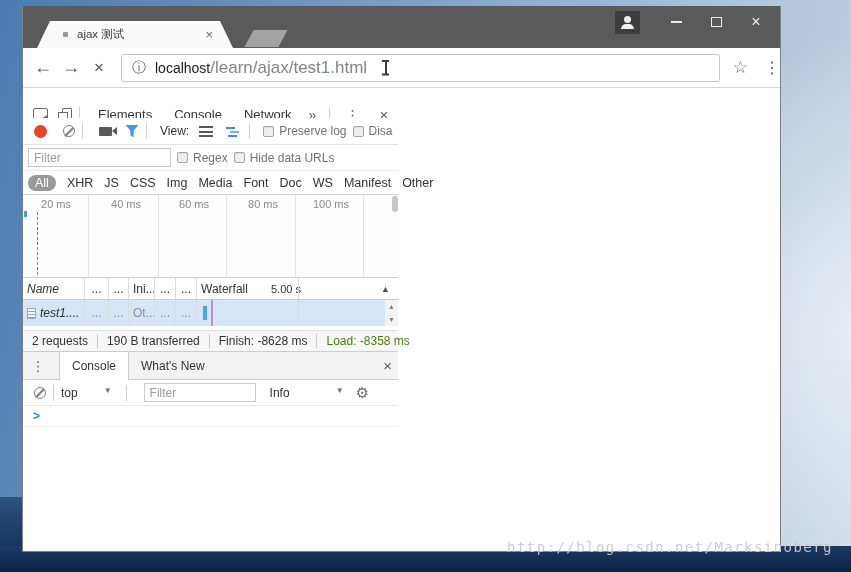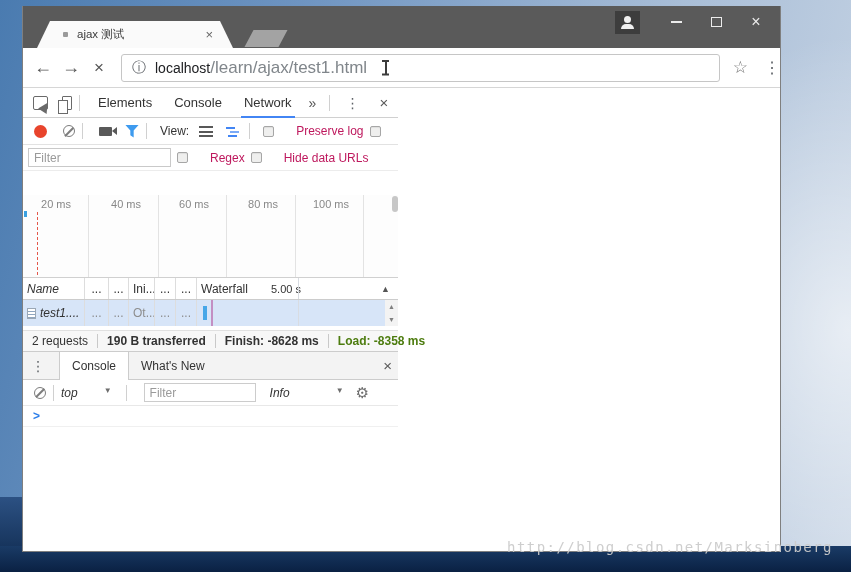--- a/index.html
+++ b/index.html
@@ -60,21 +60,21 @@
   .page { width:383px; border-right:1px solid #ababab; position:relative; background:#fff; }
   .test-btn { position:absolute; left:16px; top:13px; font-size:13px; color:#111;
     background:linear-gradient(#f6f6f6,#e2e2e2); border:1px solid #8d8d8d; border-radius:2px;
     padding:2px 7px 3px; }
 
   
   .devtools { position:relative; width:375px; height:463px; background:#fff; font-size:12px; color:#333; }
   .dt-row { position:absolute; left:0; width:375px; display:flex; align-items:center; background:#fff; }
   .vdiv { width:1px; height:16px; background:#d0d0d0; margin:0 7px; flex:none; }
 
-  .dt-tabs { top:0; height:30px; border-bottom:1px solid #d0d0d0; }
+  .dt-tabs { top:12px; height:30px; border-bottom:1px solid #d0d0d0; }
   .insp-ic { position:relative; width:15px; height:14px; border:1px solid #6a6a6a; border-radius:2px; margin-left:10px; }
   .insp-ic::after { content:""; position:absolute; right:-3px; bottom:-3px; width:0; height:0;
     border-left:5px solid transparent; border-right:5px solid transparent; border-bottom:10px solid #6a6a6a;
     transform:rotate(32deg); }
   .dev-ic { position:relative; width:10px; height:14px; border:1px solid #6a6a6a; border-radius:1px; margin-left:14px; }
   .dev-ic::before { content:""; position:absolute; left:-5px; top:3px; width:8px; height:12px;
     background:#fff; border:1px solid #6a6a6a; }
   .dt-tab { padding:0 11px; font-size:13px; color:#333; height:30px; line-height:30px; position:relative; }
   .dt-tab.active::after { content:""; position:absolute; left:8px; right:8px; bottom:0; height:2px; background:#4285f4; }
   .more-tabs { font-size:14px; color:#555; padding:0 6px; }
@@ -95,21 +95,21 @@
     clip-path:polygon(0 0,100% 0,62% 46%,62% 100%,38% 82%,38% 46%); }
   .view-label { margin-left:6px; color:#333; }
   .list-ic { position:relative; width:14px; height:11px; margin-left:10px; flex:none;
     background:linear-gradient(#585858 2px, transparent 2px, transparent 4.5px, #585858 4.5px, #585858 6.5px,
      transparent 6.5px, transparent 9px, #585858 9px) ; }
   .wf-ic { position:relative; width:16px; height:11px; margin-left:13px; flex:none; }
   .wf-ic::before { content:""; position:absolute; left:0; top:1px; width:9px; height:2.5px; background:#4285f4;
     box-shadow:4px 4px 0 #7baaf7, 2px 8px 0 #4285f4; }
   .cb { width:11px; height:11px; border:1px solid #a6a6a6; background:#efefee; border-radius:2px;
     margin:0 5px 0 6px; flex:none; box-shadow:inset 0 1px 1px rgba(0,0,0,.07); }
-  .cb-label { color:#be185d; white-space:nowrap;margin-left:17px; }
+  .cb-label { color:#737373; white-space:nowrap; }
   .clip { overflow:hidden; }
 
   .filter-bar { top:57px; height:26px; border-bottom:1px solid #ececec; }
   .filter-input { width:143px; height:19px; border:1px solid #c9c9c9; margin-left:5px; padding:0 5px;
     font-size:12px; font-family:"Liberation Sans",sans-serif; color:#333; }
   .filter-input::placeholder { color:#9a9a9a; }
 
   .types-bar { top:83px; height:24px; border-bottom:1px solid #d0d0d0; font-size:12.5px; }
   .pill { margin-left:11px; color:#333; white-space:nowrap; }
   .pill.active { background:#999; color:#fff; border-radius:8px; padding:1px 7px; margin-left:5px; }
@@ -139,30 +139,30 @@
   .wf-gridline { position:absolute; left:101px; top:0; bottom:0; width:1px; background:#d8dce2; }
   .wf-bar { position:absolute; left:6px; top:6px; width:4px; height:14px; background:#47a7e8; }
   .wf-dcl { position:absolute; left:14px; top:0; bottom:0; width:2px; background:#c38fc3; }
   .row-scroll { position:absolute; right:0; top:0; width:13px; height:26px; background:#f3f3f3;
     display:flex; flex-direction:column; align-items:center; justify-content:space-between; padding:3px 0;
     font-size:7px; color:#808080; }
 
   .summary { top:242px; height:22px; border-top:1px solid #e0e0e0; border-bottom:1px solid #ccc;
     background:#f7f7f7; font-size:12px; color:#333; }
   .sum-item { padding:0 9px; white-space:nowrap; }
-  .sum-item + .sum-item { border-left:1px solid #c9c9c9;font-weight:bold; }
+  .sum-item + .sum-item { border-left:1px solid #c9c9c9; }
   .sum-load { color:#4d7c0f; }
 
   .drawer-tabs { top:264px; height:28px; background:#f3f3f3; border-bottom:1px solid #ccc; }
   .drawer-tab { height:28px; line-height:28px; padding:0 12px; font-size:12px; color:#333; }
   .drawer-tab.active { background:#fff; border-left:1px solid #ccc; border-right:1px solid #ccc; margin-left:6px; }
   .spacer { flex:1; }
 
   .drawer-bar { top:292px; height:26px; border-bottom:1px solid #e8e8e8; }
-  .dd { display:flex; align-items:flex-start; color:#333;font-style:italic; }
+  .dd { display:flex; align-items:flex-start; color:#333; }
   .dd .arr { font-size:8px; color:#6e6e6e; margin-left:26px; }
   .dd.level .arr { margin-left:46px; }
   .console-filter { width:112px; height:19px; border:1px solid #ccc; padding:0 5px; font-size:12px;
     font-family:"Liberation Sans",sans-serif; margin-left:10px; }
   .console-filter::placeholder { color:#9a9a9a; }
   .gear-ic { font-size:15px; color:#6e6e6e; margin-left:12px; }
 
   .console-out { top:318px; height:145px; align-items:flex-start; }
   .prompt-row { width:100%; height:21px; border-bottom:1px solid #f0f0f0; display:flex; align-items:center; }
   .prompt { color:#2b7de9; font-weight:bold; font-size:12px; margin-left:10px; }
@@ -256,20 +256,33 @@
         </div>
 
         <div class="dt-row filter-bar">
           <input class="filter-input" placeholder="Filter" style="">
           <span class="cb"></span>
           <span class="cb-label">Regex</span>
           <span class="cb"></span>
           <span class="cb-label">Hide data URLs</span>
         </div>
 
+        <div class="dt-row types-bar">
+          <span class="pill active">All</span>
+          <span class="pill">XHR</span>
+          <span class="pill">JS</span>
+          <span class="pill">CSS</span>
+          <span class="pill">Img</span>
+          <span class="pill">Media</span>
+          <span class="pill">Font</span>
+          <span class="pill">Doc</span>
+          <span class="pill">WS</span>
+          <span class="pill">Manifest</span>
+          <span class="pill">Other</span>
+        </div>
 
         <div class="dt-row overview">
           <span class="ov-label" style="left:4px">20 ms</span>
           <span class="ov-label" style="left:74px">40 ms</span>
           <span class="ov-label" style="left:142px">60 ms</span>
           <span class="ov-label" style="left:211px">80 ms</span>
           <span class="ov-label" style="left:279px">100 ms</span>
           <span class="ov-grid" style="left:65px"></span>
           <span class="ov-grid" style="left:135px"></span>
           <span class="ov-grid" style="left:203px"></span>

